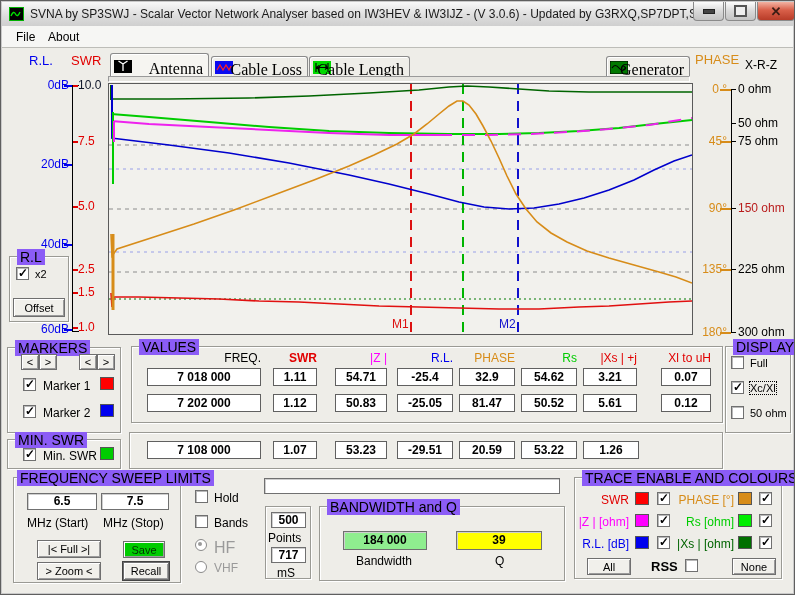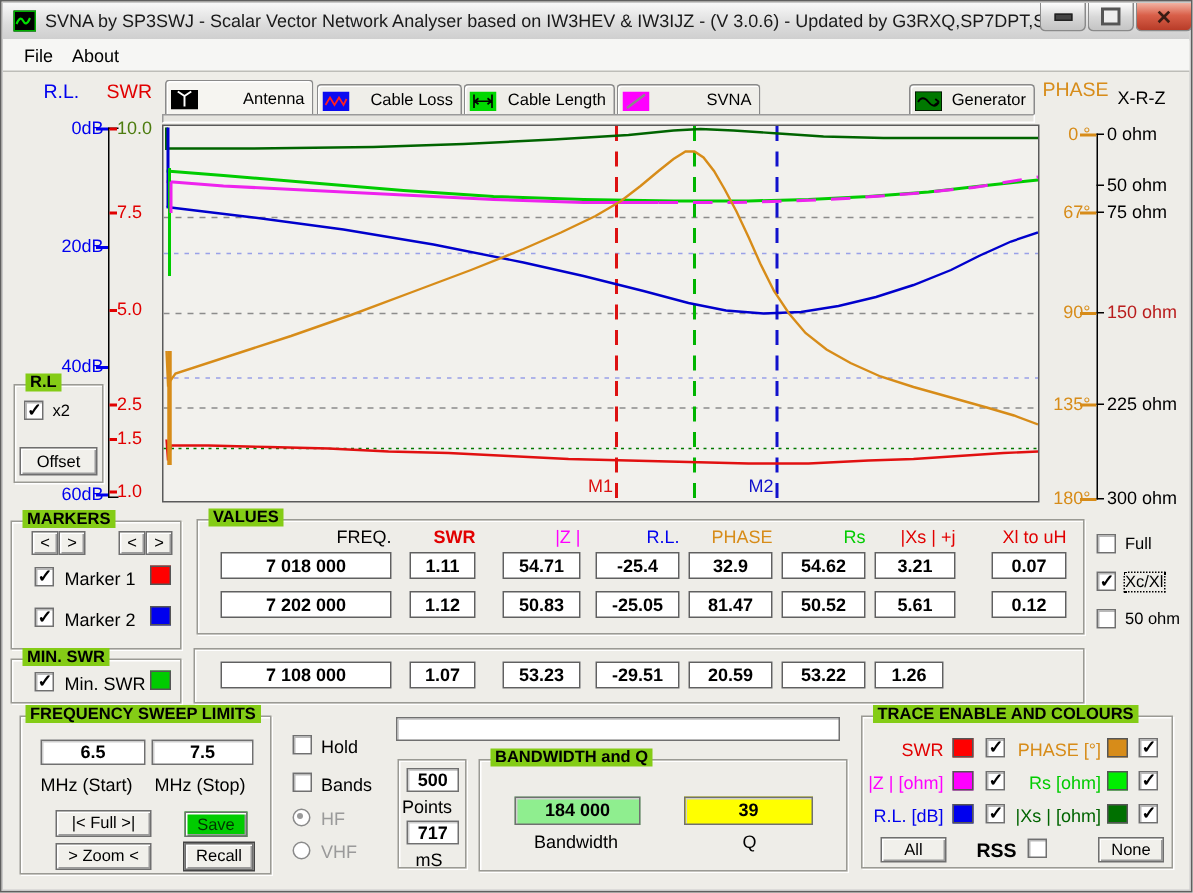--- a/index.html
+++ b/index.html
@@ -25,21 +25,21 @@
   .glyph-min{width:10px;height:3px;background:#444;border:1px solid #222;}
   .glyph-max{width:9px;height:8px;border:2px solid #555;background:#eee;}
   .glyph-close{font-size:13px;font-weight:bold;color:#3a1c14;line-height:13px;}
   
   #menubar{position:absolute;left:1px;top:25px;right:1px;height:21px;background:#f6f6f4;
     border-bottom:1px solid #bdbdb8;}
   .menu-item{position:absolute;top:3px;padding:1px 4px;font-size:12px;}
   
   .grp{position:absolute;border:1px solid #9a9a94;box-sizing:border-box;
     box-shadow:inset 1px 1px 0 #ffffff,1px 1px 0 #ffffff;}
-  .cap{position:absolute;top:-8px;left:7px;background:#84cc16;padding:0 3px;font-size:11px;white-space:nowrap;font-weight:bold;}
+  .cap{position:absolute;top:-8px;left:7px;background:#8b5cf6;padding:0 3px;font-size:14px;white-space:nowrap;}
   .btn{position:absolute;background:#f1f0eb;border:1px solid #6f6f6f;box-sizing:border-box;
     box-shadow:inset 1px 1px 0 #ffffff,inset -1px -1px 0 #9b9b9b;
     display:flex;align-items:center;justify-content:center;font-size:11px;}
   .cb{position:absolute;width:13px;height:13px;background:#fff;border:1px solid #707070;
     box-sizing:border-box;box-shadow:inset 1px 1px 0 #b9b9b9;}
   .cb.checked::after{content:"✓";position:absolute;left:1px;top:-2px;font-size:12px;font-weight:bold;color:#000;}
   .radio{position:absolute;width:12px;height:12px;border:1px solid #8a8a8a;border-radius:50%;
     background:#fff;box-sizing:border-box;}
   .radio.sel::after{content:"";position:absolute;left:2px;top:2px;width:4px;height:4px;border-radius:50%;background:#9a9a9a;}
   .swatch{position:absolute;width:14px;height:13px;border:1px solid #555;box-sizing:border-box;}
@@ -51,21 +51,21 @@
   .vhead{position:absolute;text-align:right;font-size:12px;white-space:nowrap;}
   .tick-label{position:absolute;font-size:12px;white-space:nowrap;}
   .tick-dash{position:absolute;height:0;}
   
   .tab{position:absolute;top:55px;height:22px;background:#efeee9;border:1px solid #8a8a8a;
     border-bottom:none;border-radius:3px 3px 0 0;box-sizing:border-box;
     box-shadow:inset 1px 1px 0 #ffffff;}
   .tab.sel{top:52px;height:25px;background:#f6f5f1;}
   .ticon{position:absolute;left:3px;top:4px;}
   .tab.sel .ticon{top:6px;}
-  .tlabel{position:absolute;right:5px;top:4px;font-size:11px;}
+  .tlabel{position:absolute;right:5px;top:4px;font-size:16px;font-family:Liberation Serif, serif;}
   .tab.sel .tlabel{top:6px;}
   #tabstrip-groove{position:absolute;left:107px;top:75px;width:582px;height:6px;
     background:#e6e5e0;border:1px solid;border-color:#9a9a9a #ffffff #ffffff #9a9a9a;box-sizing:border-box;}
   
   #plot{position:absolute;left:107px;top:82px;width:583px;height:250px;background:#f2f1ed;
     border:1px solid #5a5a5a;box-sizing:content-box;}
   #axis-left-line{position:absolute;left:71px;top:84px;width:1px;height:247px;background:#000;}
   #axis-right-line{position:absolute;left:730px;top:88px;width:1px;height:244px;background:#000;}
   .hbr{position:absolute;background:#000;height:1px;}
 </style>
@@ -120,27 +120,20 @@
       <path d="M2,9 L5,4 L8,9 L11,4 L14,9 L16,5" stroke="#ff2020" stroke-width="1.2" fill="none"></path>
     </svg>
     <span class="tlabel">Cable Loss</span>
   </div>
   <div class="tab" style="left:308px;width:101px">
     <svg class="ticon" width="18" height="13" viewBox="0 0 18 13">
       <rect x="0" y="0" width="18" height="13" fill="#00d800"></rect>
       <path d="M3,2 V11 M15,2 V11 M3,6.5 H15 M6,4.5 L3.5,6.5 L6,8.5 M12,4.5 L14.5,6.5 L12,8.5" stroke="#000" stroke-width="1.1" fill="none"></path>
     </svg>
     <span class="tlabel">Cable Length</span>
-  </div>
-  <div class="tab" style="left:410px;width:96px">
-    <svg class="ticon" width="18" height="13" viewBox="0 0 18 13">
-      <rect x="0" y="0" width="18" height="13" fill="#ff00ff"></rect>
-      <path d="M3,11 L15,2" stroke="#8a8a8a" stroke-width="1.6" fill="none"></path>
-    </svg>
-    <span class="tlabel">SVNA</span>
   </div>
   <div class="tab" style="left:605px;width:84px">
     <svg class="ticon" width="18" height="13" viewBox="0 0 18 13">
       <rect x="0" y="0" width="18" height="13" fill="#007800" stroke="#000"></rect>
       <path d="M2,7 Q5,2 9,7 Q13,12 16,7 M16,7 L13.5,5 M16,7 L13,9" stroke="#000" stroke-width="1.2" fill="none"></path>
     </svg>
     <span class="tlabel">Generator</span>
   </div>
   <div id="tabstrip-groove"></div>
 
@@ -197,20 +190,23 @@
   <span class="cb checked" style="left:22px;top:447px"></span>
   <span class="lbl" style="left:42px;top:448px;font-size:12px">Min. SWR</span>
   <span class="swatch" style="left: 99px; top: 446px; background-color: rgb(0, 204, 0);"></span>
 
   <div class="grp" style="left:130px;top:345px;width:592px;height:77px">
     <span class="cap">VALUES</span>
   </div>
   <div class="grp" style="left:128px;top:431px;width:594px;height:37px"></div>
   <div id="values-dynamic"></div>
 
+  <div class="grp" style="left:724px;top:345px;width:66px;height:87px">
+    <span class="cap">DISPLAY</span>
+  </div>
   <span class="cb" style="left:730px;top:355px"></span>
   <span class="lbl" style="left:749px;top:356px">Full</span>
   <span class="cb checked" style="left:730px;top:380px"></span>
   <span class="lbl" style="left:749px;top:381px;outline:1px dotted #000">Xc/Xl</span>
   <span class="cb" style="left:730px;top:405px"></span>
   <span class="lbl" style="left:749px;top:406px">50 ohm</span>
 
   <div class="grp" style="left:12px;top:476px;width:168px;height:106px">
     <span class="cap" style="left:3px">FREQUENCY SWEEP LIMITS</span>
   </div>
@@ -221,21 +217,21 @@
   <div class="btn" style="left:36px;top:539px;width:64px;height:18px">|&lt; Full &gt;|</div>
   <div class="btn" style="left: 122px; top: 540px; width: 42px; height: 17px; color: rgb(0, 51, 0); background-color: rgb(0, 204, 0);">Save</div>
   <div class="btn" style="left:36px;top:561px;width:64px;height:18px">&gt; Zoom &lt;</div>
   <div class="btn" style="left:122px;top:561px;width:46px;height:18px;box-shadow:inset 1px 1px 0 #fff,inset -1px -1px 0 #9b9b9b,0 0 0 1px #444">Recall</div>
 
   <span class="cb" style="left:194px;top:489px"></span>
   <span class="lbl" style="left:213px;top:490px;font-size:12px">Hold</span>
   <span class="cb" style="left:194px;top:514px"></span>
   <span class="lbl" style="left:213px;top:515px;font-size:12px">Bands</span>
   <span class="radio sel" style="left:194px;top:538px"></span>
-  <span class="lbl" style="left:213px;top:538px;font-size:12px;color:#9a9a9a">HF</span>
+  <span class="lbl" style="left:213px;top:538px;font-size:16px;color:#9a9a9a">HF</span>
   <span class="radio" style="left:194px;top:560px"></span>
   <span class="lbl" style="left:213px;top:560px;font-size:12px;color:#9a9a9a">VHF</span>
 
   <div class="field" style="left:263px;top:477px;width:296px;height:16px;text-align:left;font-weight:normal"></div>
 
   <div class="grp" style="left:264px;top:505px;width:46px;height:73px"></div>
   <div class="field" style="left:270px;top:511px;width:35px;height:16px;line-height:14px">500</div>
   <span class="lbl" style="left:267px;top:530px;font-size:12px">Points</span>
   <div class="field" style="left:270px;top:546px;width:35px;height:16px;line-height:14px">717</div>
   <span class="lbl" style="left:276px;top:565px;font-size:12px">mS</span>
@@ -279,35 +275,35 @@
 
   <div id="axis-dynamic"></div>
 <div class="tick-label" style="left: 28px; width: 40px; top: 77px; text-align: right; color: rgb(0, 0, 238);">0dB</div>
     <div class="tick-dash" style="left: 63px; top: 84px; width: 8px; border-top: 2px solid rgb(0, 0, 238);"></div>
     <div class="tick-label" style="left: 28px; width: 40px; top: 156px; text-align: right; color: rgb(0, 0, 238);">20dB</div>
     <div class="tick-dash" style="left: 63px; top: 163px; width: 8px; border-top: 2px solid rgb(0, 0, 238);"></div>
     <div class="tick-label" style="left: 28px; width: 40px; top: 236px; text-align: right; color: rgb(0, 0, 238);">40dB</div>
     <div class="tick-dash" style="left: 63px; top: 243px; width: 8px; border-top: 2px solid rgb(0, 0, 238);"></div>
     <div class="tick-label" style="left: 28px; width: 40px; top: 321px; text-align: right; color: rgb(0, 0, 238);">60dB</div>
     <div class="tick-dash" style="left: 63px; top: 328px; width: 8px; border-top: 2px solid rgb(0, 0, 238);"></div>
-    <div class="tick-label" style="left: 77px; top: 77px; color: #4d7c0f;">10.0</div>
+    <div class="tick-label" style="left: 77px; top: 77px; color: #0f172a;">10.0</div>
     <div class="tick-dash" style="left: 72px; top: 84px; width: 5px; border-top: 2px dashed rgb(225, 0, 0);"></div>
     <div class="tick-label" style="left: 77px; top: 133px; color: rgb(225, 0, 0);">7.5</div>
     <div class="tick-dash" style="left: 72px; top: 140px; width: 5px; border-top: 2px dashed rgb(225, 0, 0);"></div>
     <div class="tick-label" style="left: 77px; top: 198px; color: rgb(225, 0, 0);">5.0</div>
     <div class="tick-dash" style="left: 72px; top: 205px; width: 5px; border-top: 2px dashed rgb(225, 0, 0);"></div>
     <div class="tick-label" style="left: 77px; top: 261px; color: rgb(225, 0, 0);">2.5</div>
     <div class="tick-dash" style="left: 72px; top: 268px; width: 5px; border-top: 2px dashed rgb(225, 0, 0);"></div>
     <div class="tick-label" style="left: 77px; top: 284px; color: rgb(225, 0, 0);">1.5</div>
     <div class="tick-dash" style="left: 72px; top: 291px; width: 5px; border-top: 2px dashed rgb(225, 0, 0);"></div>
     <div class="tick-label" style="left: 77px; top: 319px; color: rgb(225, 0, 0);">1.0</div>
     <div class="tick-dash" style="left: 72px; top: 326px; width: 5px; border-top: 2px dashed rgb(225, 0, 0);"></div>
     <div class="tick-label" style="left: 696px; width: 30px; top: 81px; text-align: right; color: rgb(215, 140, 25);">0 °</div>
     <div class="tick-dash" style="left: 719px; top: 88px; width: 11px; border-top: 2px solid rgb(215, 140, 25);"></div>
-    <div class="tick-label" style="left: 696px; width: 30px; top: 133px; text-align: right; color: rgb(215, 140, 25);">67°</div>
+    <div class="tick-label" style="left: 696px; width: 30px; top: 133px; text-align: right; color: rgb(215, 140, 25);">45°</div>
     <div class="tick-dash" style="left: 719px; top: 140px; width: 11px; border-top: 2px solid rgb(215, 140, 25);"></div>
     <div class="tick-label" style="left: 696px; width: 30px; top: 200px; text-align: right; color: rgb(215, 140, 25);">90°</div>
     <div class="tick-dash" style="left: 719px; top: 207px; width: 11px; border-top: 2px solid rgb(215, 140, 25);"></div>
     <div class="tick-label" style="left: 696px; width: 30px; top: 261px; text-align: right; color: rgb(215, 140, 25);">135°</div>
     <div class="tick-dash" style="left: 719px; top: 268px; width: 11px; border-top: 2px solid rgb(215, 140, 25);"></div>
     <div class="tick-label" style="left: 696px; width: 30px; top: 324px; text-align: right; color: rgb(215, 140, 25);">180°</div>
     <div class="tick-dash" style="left: 719px; top: 331px; width: 11px; border-top: 2px solid rgb(215, 140, 25);"></div>
     <div class="tick-label" style="left: 737px; top: 81px; color: rgb(0, 0, 0);">0 ohm</div>
     <div class="tick-dash" style="left: 730px; top: 88px; width: 5px; border-top: 1px solid rgb(0, 0, 0);"></div>
     <div class="tick-label" style="left: 737px; top: 115px; color: rgb(0, 0, 0);">50 ohm</div>
@@ -343,14 +339,14 @@
     <div class="vfield" style="left: 458px; width: 56px; top: 393px; height: 18px;">81.47</div>
     <div class="vfield" style="left: 520px; width: 56px; top: 393px; height: 18px;">50.52</div>
     <div class="vfield" style="left: 582px; width: 54px; top: 393px; height: 18px;">5.61</div>
     <div class="vfield" style="left: 660px; width: 50px; top: 393px; height: 18px;">0.12</div>
     <div class="vfield" style="left: 146px; width: 114px; top: 440px; height: 18px;">7 108 000</div>
     <div class="vfield" style="left: 272px; width: 44px; top: 440px; height: 18px;">1.07</div>
     <div class="vfield" style="left: 334px; width: 52px; top: 440px; height: 18px;">53.23</div>
     <div class="vfield" style="left: 396px; width: 56px; top: 440px; height: 18px;">-29.51</div>
     <div class="vfield" style="left: 458px; width: 56px; top: 440px; height: 18px;">20.59</div>
     <div class="vfield" style="left: 520px; width: 56px; top: 440px; height: 18px;">53.22</div>
-    <div class="vfield" style="left: 582px; width: 46px; top: 440px; height: 18px;">1.26</div>
+    <div class="vfield" style="left: 582px; width: 56px; top: 440px; height: 18px;">1.26</div>
   </div>
 
 </body></html>

